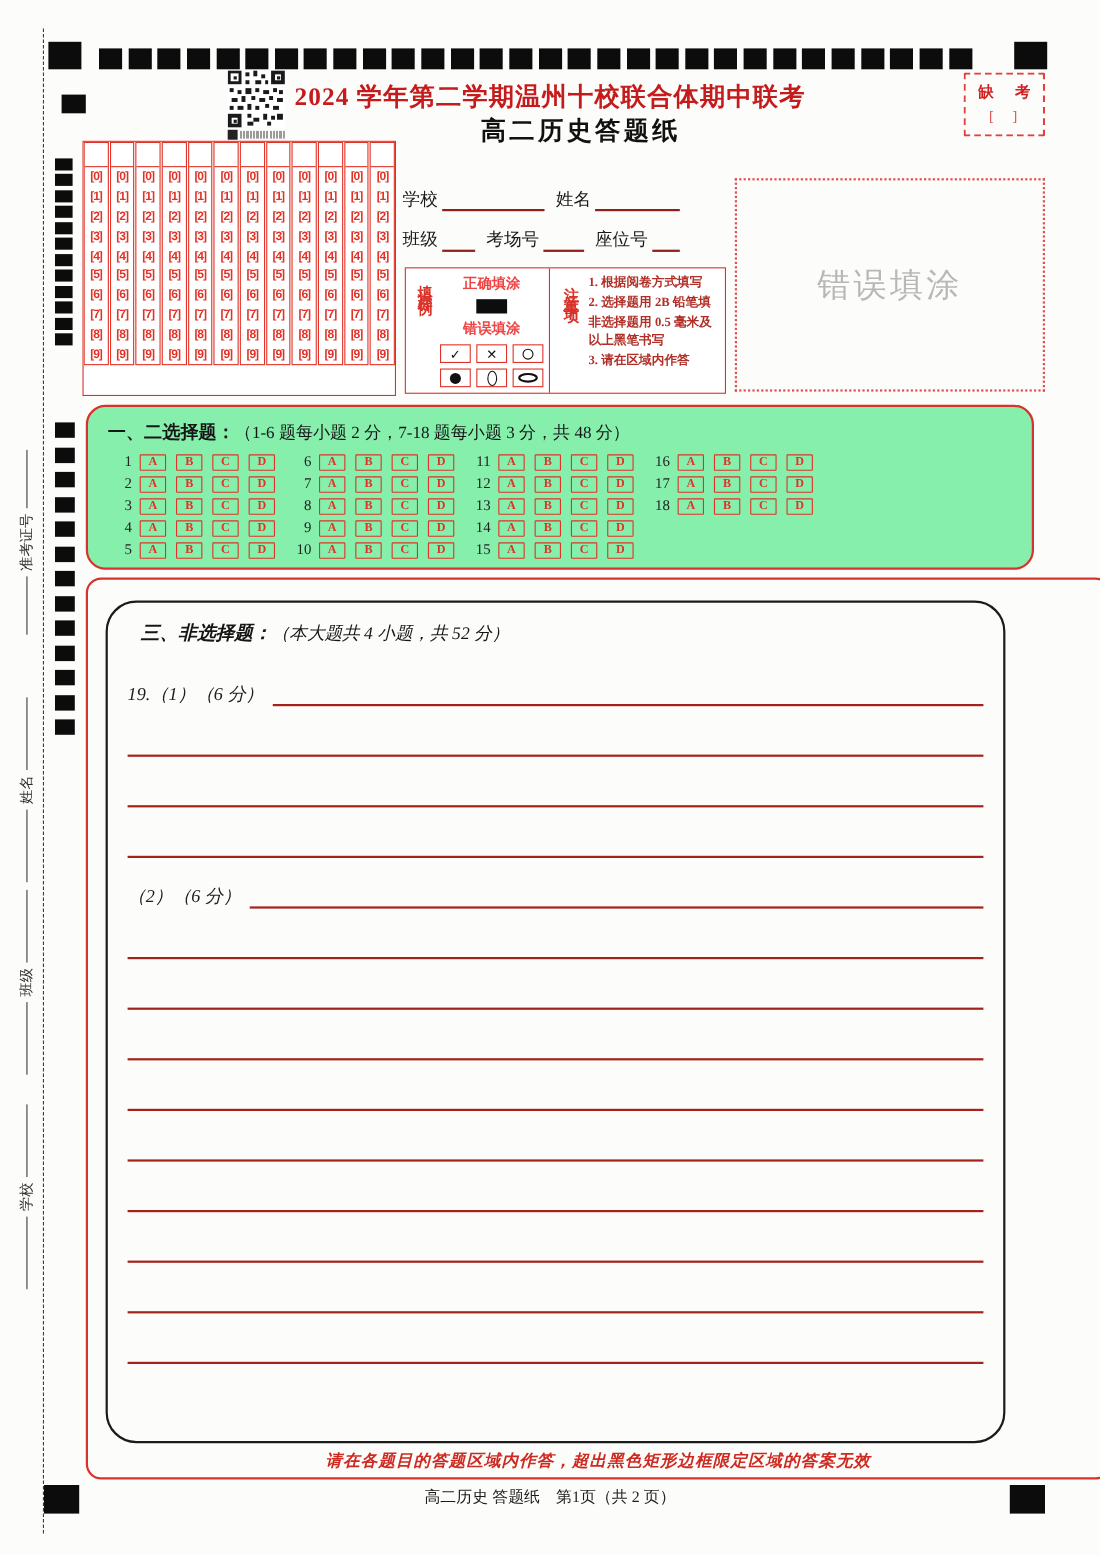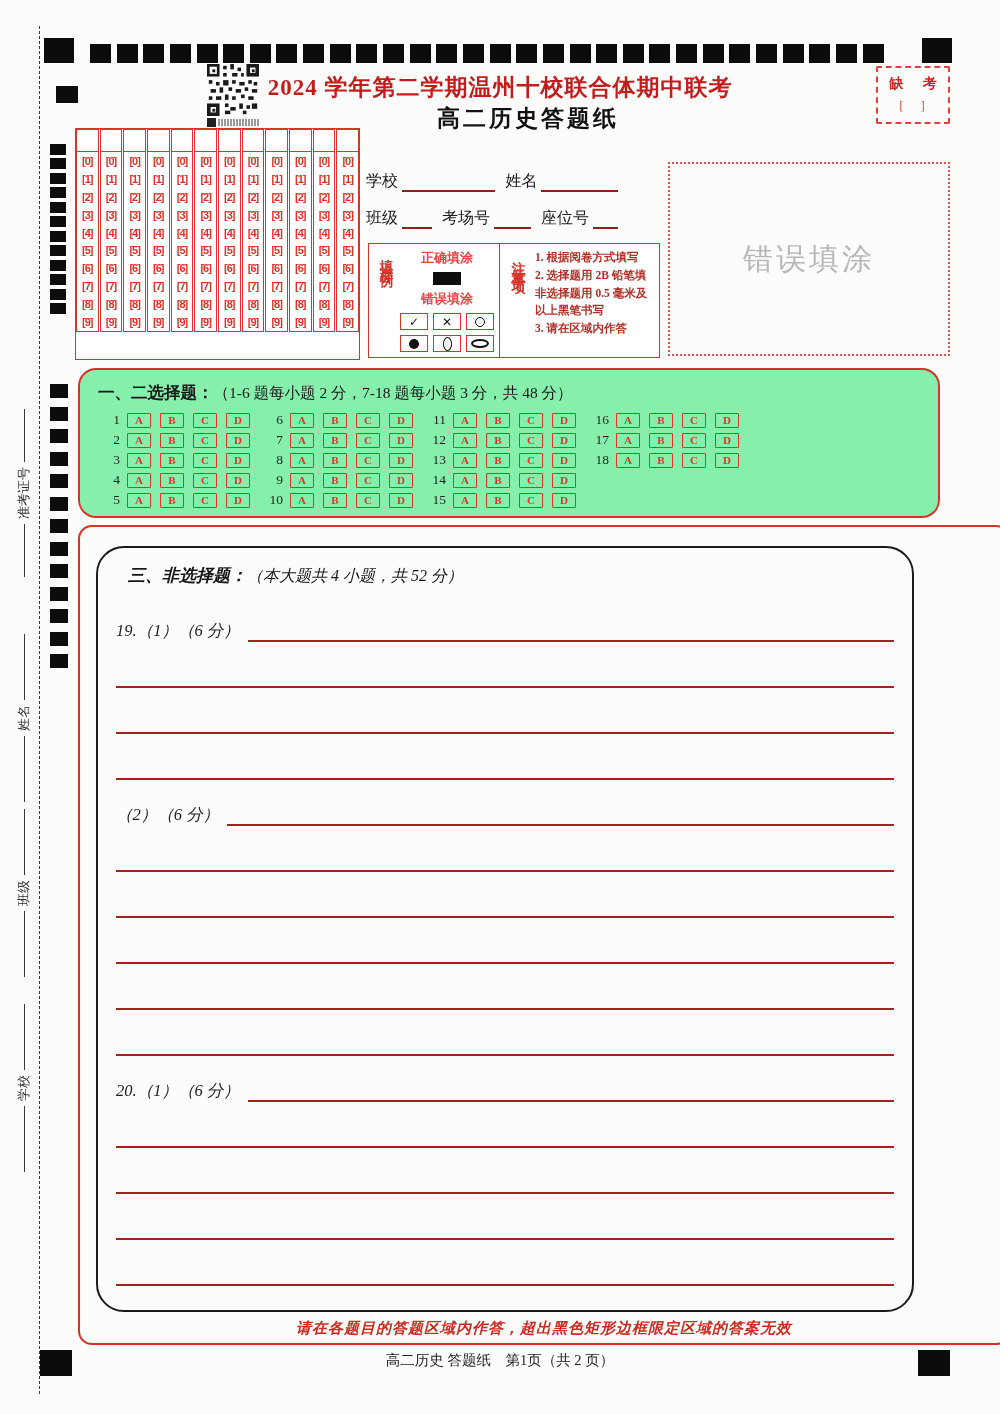--- a/index.html
+++ b/index.html
@@ -638,24 +638,20 @@
           <div class="ans-full"></div>
           <div class="ans-row">
             <span class="ans-label">（2）（6 分）</span>
             <span class="ans-line"></span>
           </div>
           <div class="ans-full"></div>
           <div class="ans-full"></div>
           <div class="ans-full"></div>
           <div class="ans-full"></div>
           <div class="ans-full"></div>
-          <div class="ans-row">
-            <span class="ans-label">20.（1）（6 分）</span>
-            <span class="ans-line"></span>
-          </div>
           <div class="ans-full"></div>
           <div class="ans-full"></div>
           <div class="ans-full"></div>
           <div class="ans-full"></div>
         </div>
     </div>
     <div id="essay-warning">请在各题目的答题区域内作答，超出黑色矩形边框限定区域的答案无效</div>
   </div>
 
   <div id="footer-page">高二历史 答题纸　第1页（共 2 页）</div>

